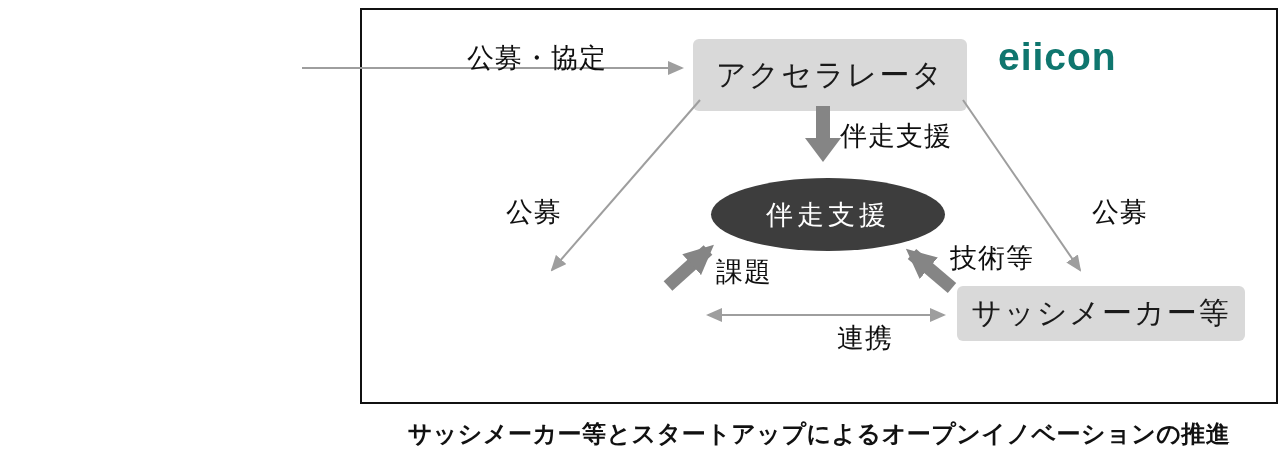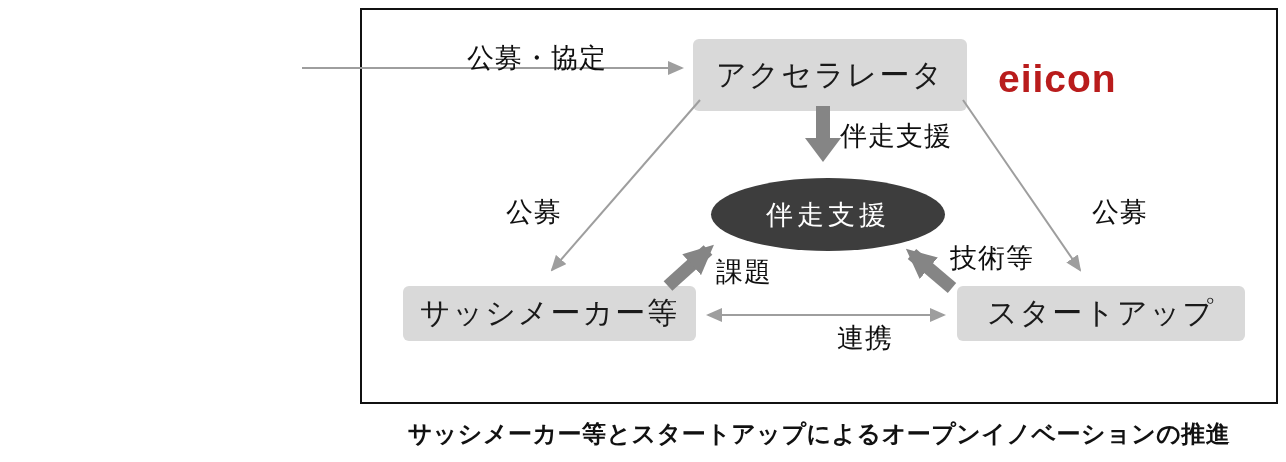--- a/index.html
+++ b/index.html
@@ -46,23 +46,23 @@
   .ellipse{
     position:absolute;z-index:2;
     left:711px;top:178px;width:234px;height:73px;
     background:var(--ellipse-bg);
     border-radius:50%;
     display:flex;align-items:center;justify-content:center;
     color:#ffffff;font-size:27px;letter-spacing:4px;
   }
   
   .eiicon{
-    position:absolute;z-index:2;left:998px;top:56px;
+    position:absolute;z-index:2;left:998px;top:34px;
     font-family:"Liberation Sans","DejaVu Sans",sans-serif;
-    font-weight:800;font-size:39px;line-height:46px;color:#b91c1c;
+    font-weight:800;font-size:39px;line-height:46px;color:#0f766e;
     letter-spacing:1px;
   }
   
   .edge-label{
     position:absolute;z-index:4;
     font-size:27px;letter-spacing:1px;color:#0f0f0f;white-space:nowrap;
   }
   .lb-koubo-kyoutei{left:430px;top:40px;width:214px;text-align:center;}
   .lb-bansou{left:840px;top:118px;}
   .lb-koubo-left{left:506px;top:194px;}
@@ -89,25 +89,22 @@
 
   <div class="frame"></div>
 
   <div class="node accelerator">
     <span>アクセラレータ</span>
   </div>
   <div class="eiicon">eiicon</div>
   <div class="ellipse">
     <span>伴走支援</span>
   </div>
-  <div class="node sash">
+  <div class="node startup">
     <span>サッシメーカー等</span>
-  </div>
-  <div class="node startup">
-    <span>スタートアップ</span>
   </div>
 
   <svg class="arrows" width="1286" height="462" viewBox="0 0 1286 462" aria-hidden="true">
     <defs>
       <marker id="mthin" markerUnits="userSpaceOnUse" markerWidth="16" markerHeight="14" refX="14" refY="7" orient="auto">
         <path d="M0,0 L16,7 L0,14 Z" style="fill:var(--arrow-thin,#9e9e9e)"></path>
       </marker>
       <marker id="mthinrev" markerUnits="userSpaceOnUse" markerWidth="16" markerHeight="14" refX="2" refY="7" orient="auto">
         <path d="M16,0 L0,7 L16,14 Z" style="fill:var(--arrow-thin,#9e9e9e)"></path>
       </marker>

